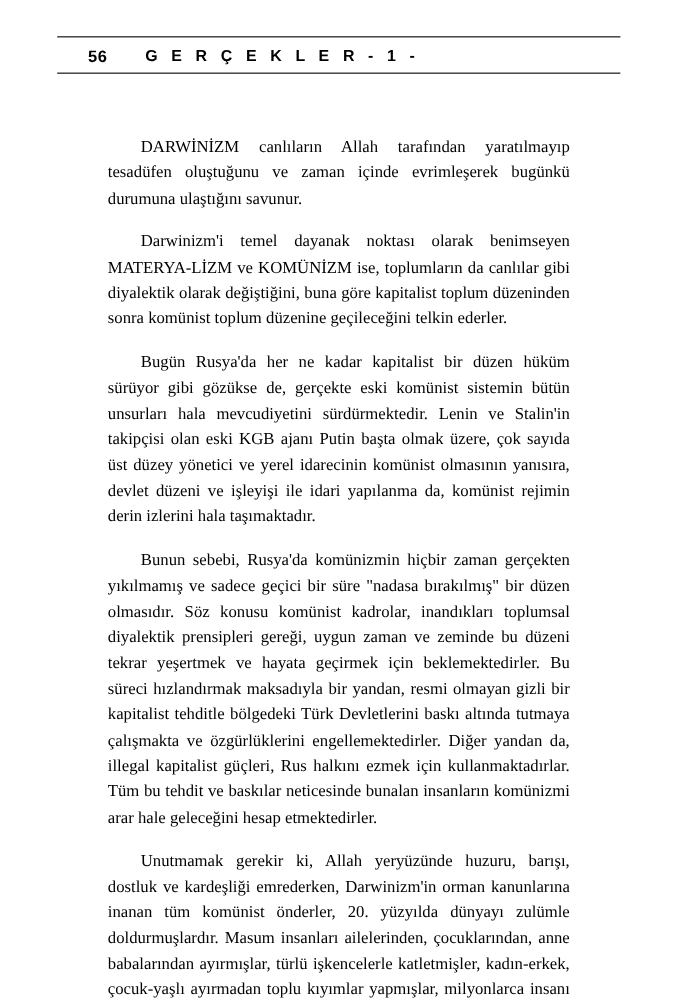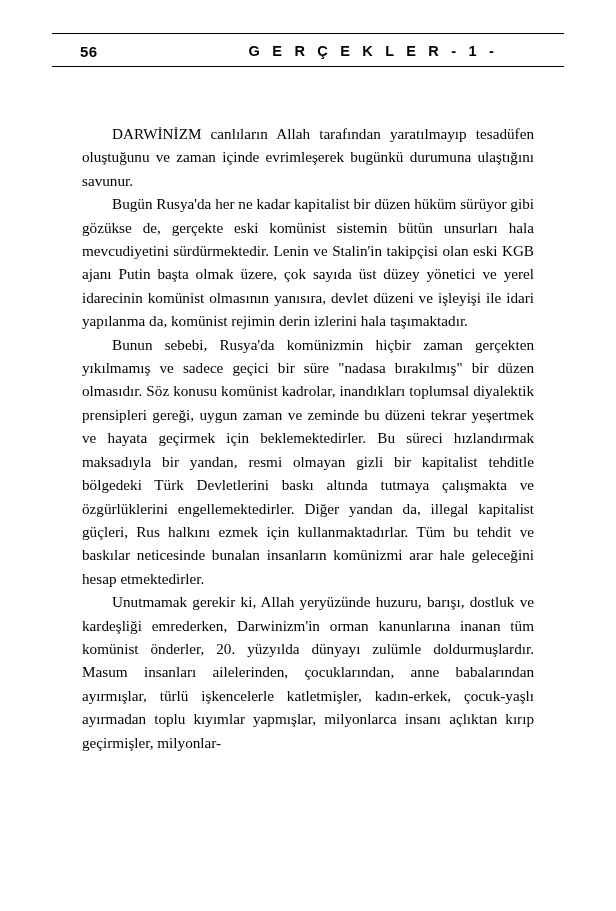--- a/index.html
+++ b/index.html
@@ -52,21 +52,21 @@
     font-weight: bold;
     font-size: 15px;
     letter-spacing: 0.5px;
     width: 80px;
     text-align: left;
     padding-left: 28px;
     box-sizing: border-box;
   }
   .running-title {
     flex: 1;
-    text-align: right;
+    text-align: left;
     font-family: "Liberation Sans", sans-serif;
     font-weight: bold;
     font-size: 14.5px;
     letter-spacing: 4.2px;
     padding-right: 66px;
   }
   
   .content {
     position: absolute;
     left: 82px;
@@ -78,21 +78,21 @@
     font-weight: bold;
     font-size: 20.5px;
     line-height: 29px;
     margin: 0 0 18px 0;
     letter-spacing: 0.1px;
   }
   h1.title .line {
     display: block;
   }
   p.para {
-    margin: 0;
+    margin: 16px;
     font-size: 15.2px;
     line-height: 23.4px;
     text-align: justify;
     text-indent: 30px;
     hyphens: manual;
   }
   p.para + p.para {
     margin-top: 0;
   }
 </style>
@@ -107,18 +107,19 @@
   <div class="header-row">
     <div class="folio">56</div>
     <div class="running-title">G E R Ç E K L E R   - 1 -</div>
   </div>
 
   <div class="content">
     <h1 class="title">
     </h1>
 
     <p class="para">DARWİNİZM canlıların Allah tarafından yaratılmayıp tesadüfen oluştuğunu ve zaman içinde evrimleşerek bugünkü durumuna ulaştığını savunur.</p>
+    <p class="para">Darwinizm'i temel dayanak noktası olarak benimseyen MATERYA-LİZM ve KOMÜNİZM ise, toplumların da canlılar gibi diyalektik olarak değiştiğini, buna göre kapitalist toplum düzeninden sonra komünist toplum düzenine geçileceğini telkin ederler.</p>
     <p class="para">Bugün Rusya'da her ne kadar kapitalist bir düzen hüküm sürüyor gibi gözükse de, gerçekte eski komünist sistemin bütün unsurları hala mevcudiyetini sürdürmektedir. Lenin ve Stalin'in takipçisi olan eski KGB ajanı Putin başta olmak üzere, çok sayıda üst düzey yönetici ve yerel idarecinin komünist olmasının yanısıra, devlet düzeni ve işleyişi ile idari yapılanma da, komünist rejimin derin izlerini hala taşımaktadır.</p>
     <p class="para">Bunun sebebi, Rusya'da komünizmin hiçbir zaman gerçekten yıkılmamış ve sadece geçici bir süre "nadasa bırakılmış" bir düzen olmasıdır. Söz konusu komünist kadrolar, inandıkları toplumsal diyalektik prensipleri gereği, uygun zaman ve zeminde bu düzeni tekrar yeşertmek ve hayata geçirmek için beklemektedirler. Bu süreci hızlandırmak maksadıyla bir yandan, resmi olmayan gizli bir kapitalist tehditle bölgedeki Türk Devletlerini baskı altında tutmaya çalışmakta ve özgürlüklerini engellemektedirler. Diğer yandan da, illegal kapitalist güçleri, Rus halkını ezmek için kullanmaktadırlar. Tüm bu tehdit ve baskılar neticesinde bunalan insanların komünizmi arar hale geleceğini hesap etmektedirler.</p>
     <p class="para">Unutmamak gerekir ki, Allah yeryüzünde huzuru, barışı, dostluk ve kardeşliği emrederken, Darwinizm'in orman kanunlarına inanan tüm komünist önderler, 20. yüzyılda dünyayı zulümle doldurmuşlardır. Masum insanları ailelerinden, çocuklarından, anne babalarından  ayırmışlar, türlü işkencelerle katletmişler, kadın-erkek, çocuk-yaşlı ayırmadan toplu kıyımlar yapmışlar, milyonlarca insanı açlıktan kırıp geçirmişler, milyonlar-</p>
   </div>
 
 </div>
 
 </body></html>

